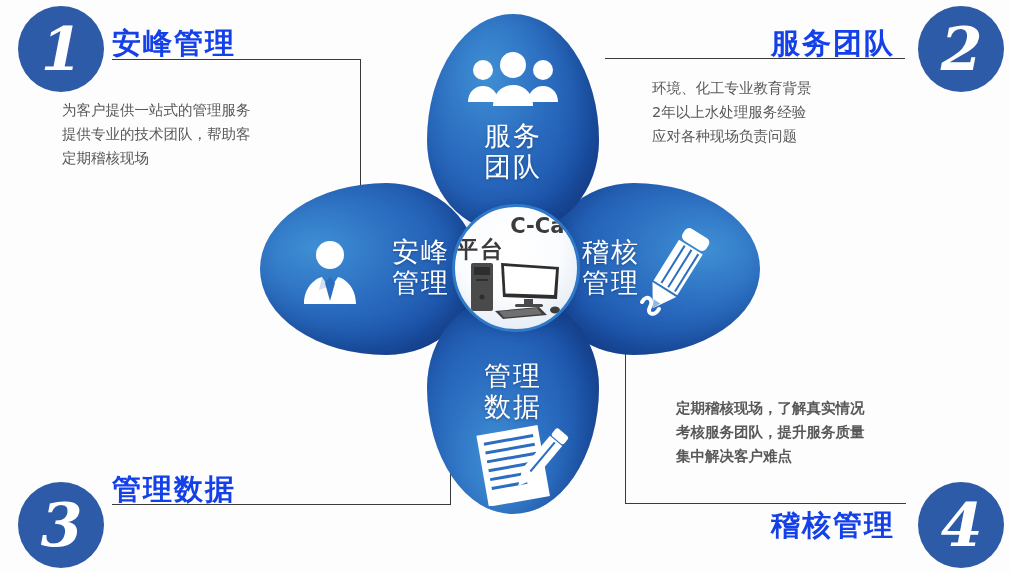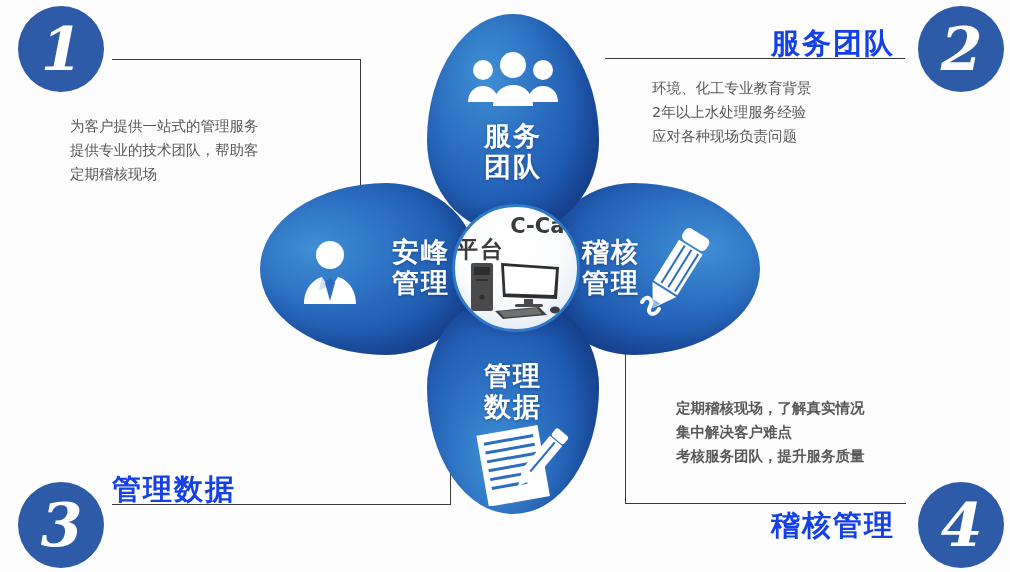--- a/index.html
+++ b/index.html
@@ -46,21 +46,21 @@
   #title4{left:771px;top:470px;margin-top:36px;}
 
   
   .body-block{
     position:absolute;
     color:#58585a;
     font-size:14.5px;
     line-height:24px;
     white-space:nowrap;
   }
-  #body1{left:70px;top:98px;margin-top:16px;}
+  #body1{left:62px;top:98px;}
   #body2{left:652px;top:76px;}
   #body3{left:100px;top:396px;}
   #body4{left:676px;top:396px;font-weight:bold;}
   .body-block div{margin:0;padding:0;}
 
   
   .line{position:absolute;background:#3a3a3a;}
   .h{height:1px;}
   .v{width:1px;}
 
@@ -104,21 +104,21 @@
   }
   
   #petal-right{
     left:290px;top:175px;width:218px;height:172px;
     background:radial-gradient(ellipse at 74% 38%, #3f8fd4 0%, #2b6dc0 38%, #1d56ad 70%, #17408f 100%);
     border-radius:42% 58% 58% 42% / 50% 50% 50% 50%;
     box-shadow:inset 14px -10px 26px rgba(10,30,80,.30);
   }
 
   .petal-label{
-    position:absolute;color:#fff;font-weight:700;font-size:27px;
+    position:absolute;color:#fff;font-weight:400;font-size:27px;
     line-height:31px;letter-spacing:2px;text-align:center;
     text-shadow:0 1px 3px rgba(0,20,60,.35);
   }
   #lbl-top{left:175px;top:112px;width:172px;}
   #lbl-bottom{left:175px;top:352px;width:172px;}
   #lbl-left{left:120px;top:228px;width:78px;text-align:right;}
   #lbl-right{left:320px;top:228px;width:78px;}
 
   .petal-icon{position:absolute;}
   #icon-top{left:215px;top:44px;width:92px;height:58px;}
@@ -159,38 +159,39 @@
   <div class="line h" id="l3h"></div>
   <div class="line v" id="l3v"></div>
   <div class="line h" id="l4h"></div>
   <div class="line v" id="l4v"></div>
 
   <div class="num-circle" id="num1">1</div>
   <div class="num-circle" id="num2">2</div>
   <div class="num-circle" id="num3">3</div>
   <div class="num-circle" id="num4">4</div>
 
+  <div class="sec-title" id="title1">安峰管理</div>
   <div class="sec-title" id="title2">服务团队</div>
   <div class="sec-title" id="title3">管理数据</div>
   <div class="sec-title" id="title4">稽核管理</div>
 
   <div class="body-block" id="body1">
     <div>为客户提供一站式的管理服务</div>
     <div>提供专业的技术团队，帮助客</div>
     <div>定期稽核现场</div>
   </div>
   <div class="body-block" id="body2">
     <div>环境、化工专业教育背景</div>
     <div>2年以上水处理服务经验</div>
     <div>应对各种现场负责问题</div>
   </div>
   <div class="body-block" id="body4">
     <div>定期稽核现场，了解真实情况</div>
+    <div>考核服务团队，提升服务质量</div>
     <div>集中解决客户难点</div>
-    <div>考核服务团队，提升服务质量</div>
   </div>
 
   <div class="flower">
 
     <div class="petal" id="petal-left"></div>
     <div class="petal" id="petal-right"></div>
     <div class="petal" id="petal-top"></div>
     <div class="petal" id="petal-bottom"></div>
 
     <svg class="petal-icon" id="icon-top" viewBox="0 0 92 58">

